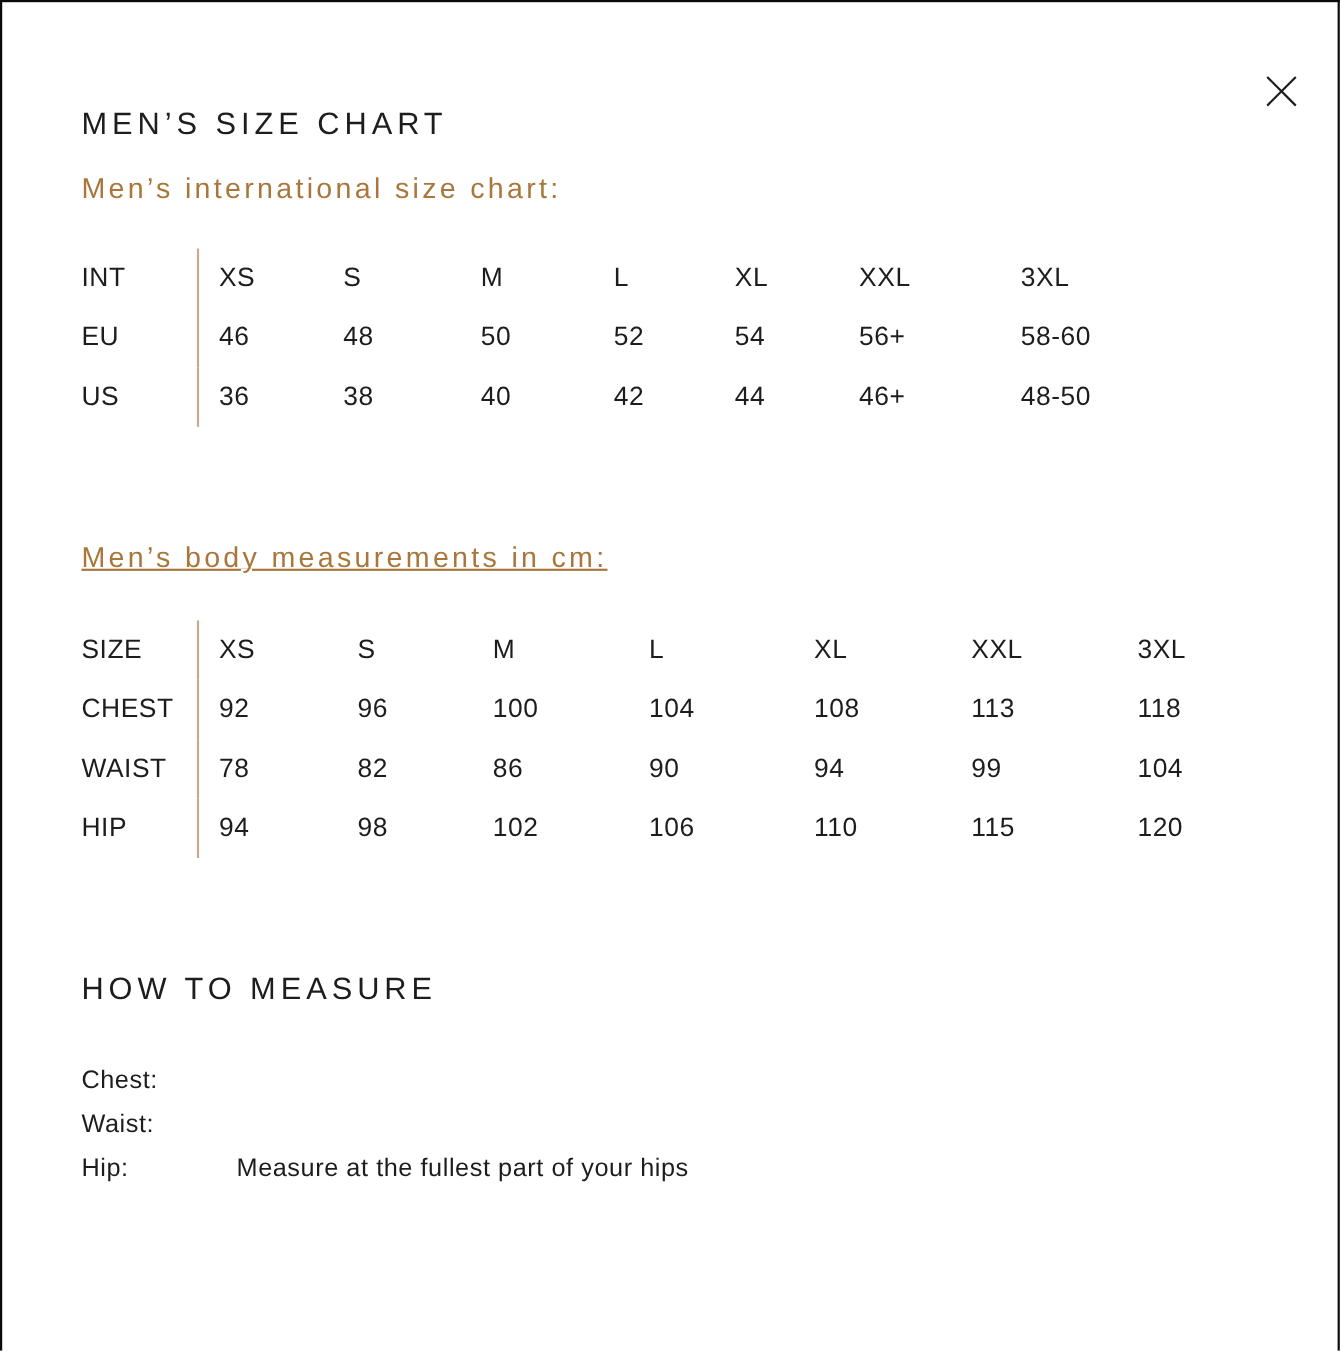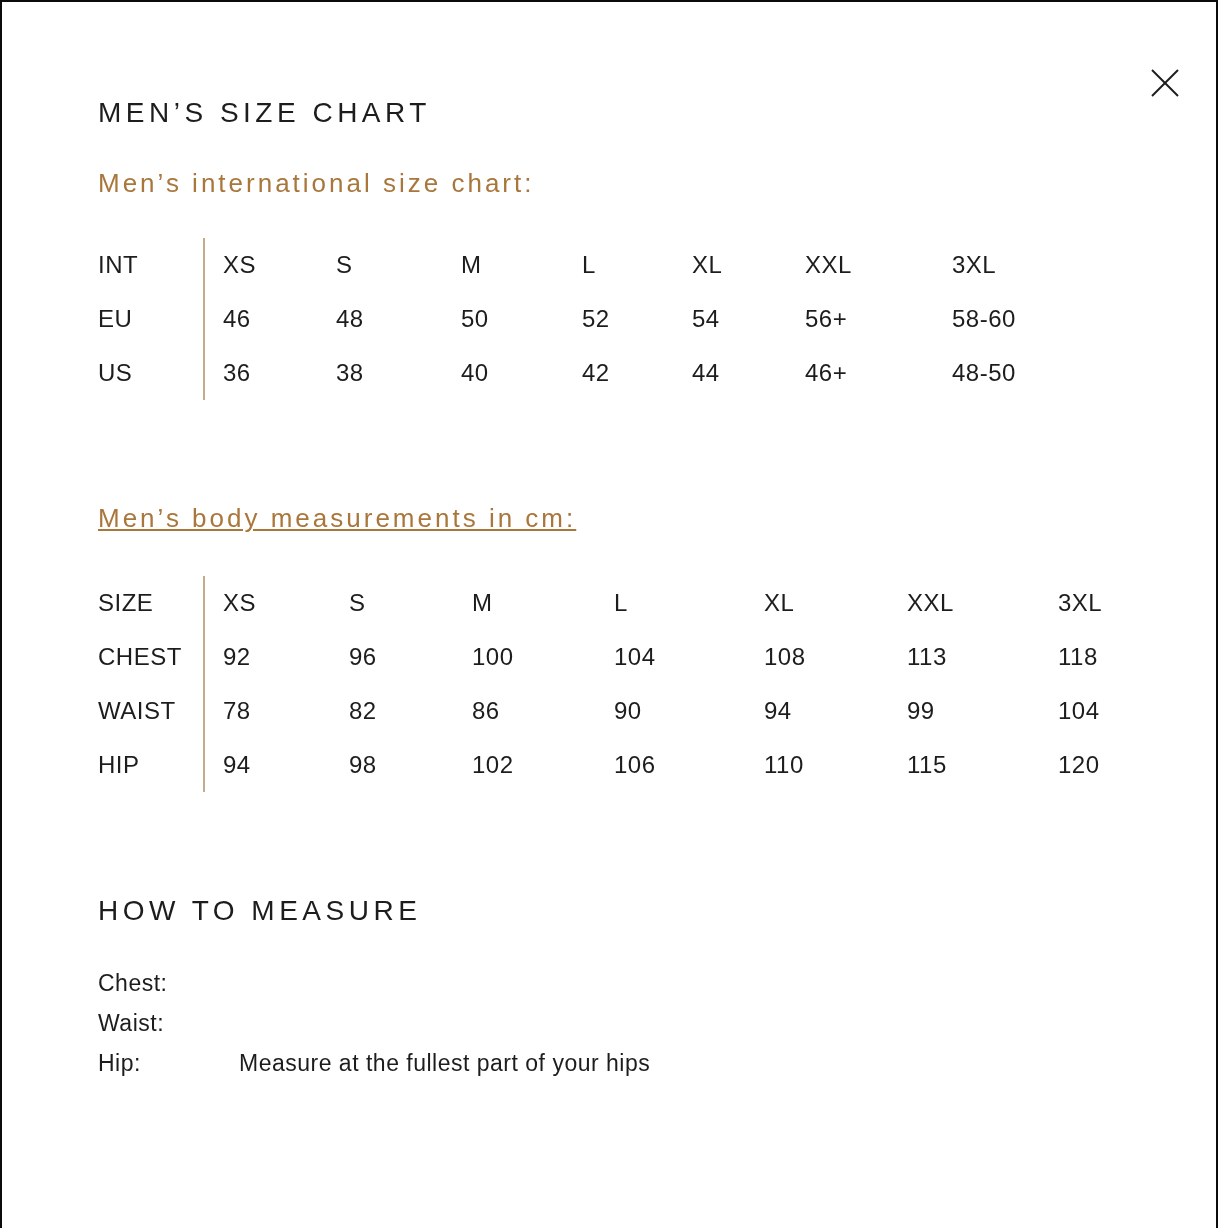--- a/index.html
+++ b/index.html
@@ -16,21 +16,21 @@
     left: 0; top: 0;
     width: 1218px;
     height: 1228px;
     background: #ffffff;
     border-top: 2px solid #0b0b0b;
     border-left: 2px solid #0b0b0b;
     border-right: 2px solid #0b0b0b;
     overflow: hidden;
   }
   .content {
-    padding: 0 40px 0 96px;
+    padding: 0 40px 0 72px;
   }
   .close-btn {
     position: absolute;
     top: 62px;
     right: 32px;
     width: 38px;
     height: 38px;
     background: none;
     border: none;
     cursor: pointer;
@@ -46,21 +46,21 @@
     letter-spacing: 4.5px;
     color: #1d1d1d;
   }
   .section-heading {
     font-size: 26px;
     line-height: 1.1;
     font-weight: 400;
     letter-spacing: 3px;
     color: #a9763b;
   }
-  .heading-intl { margin-top: 40px; }
+  .heading-intl { margin-top: 28px; }
   .heading-body { margin-top: 104px; text-decoration: underline; }
   .heading-measure {
     margin-top: 103px;
     font-size: 28px;
     letter-spacing: 4.5px;
     color: #1d1d1d;
     font-weight: 400;
   }
   table.size-table {
     border-collapse: collapse;
@@ -93,21 +93,21 @@
   
   .table-body col.c0 { width: 106px; }
   .table-body col.c1 { width: 127px; }
   .table-body col.c2 { width: 123px; }
   .table-body col.c3 { width: 142px; }
   .table-body col.c4 { width: 150px; }
   .table-body col.c5 { width: 143px; }
   .table-body col.c6 { width: 151px; }
   .table-body col.c7 { width: 79px; }
   .measure-list {
-    margin-top: 36px;
+    margin-top: 46px;
     font-size: 23px;
     letter-spacing: 0.5px;
   }
   .measure-row {
     display: flex;
     line-height: 40px;
   }
   .measure-label {
     width: 141px;
     flex: 0 0 141px;

